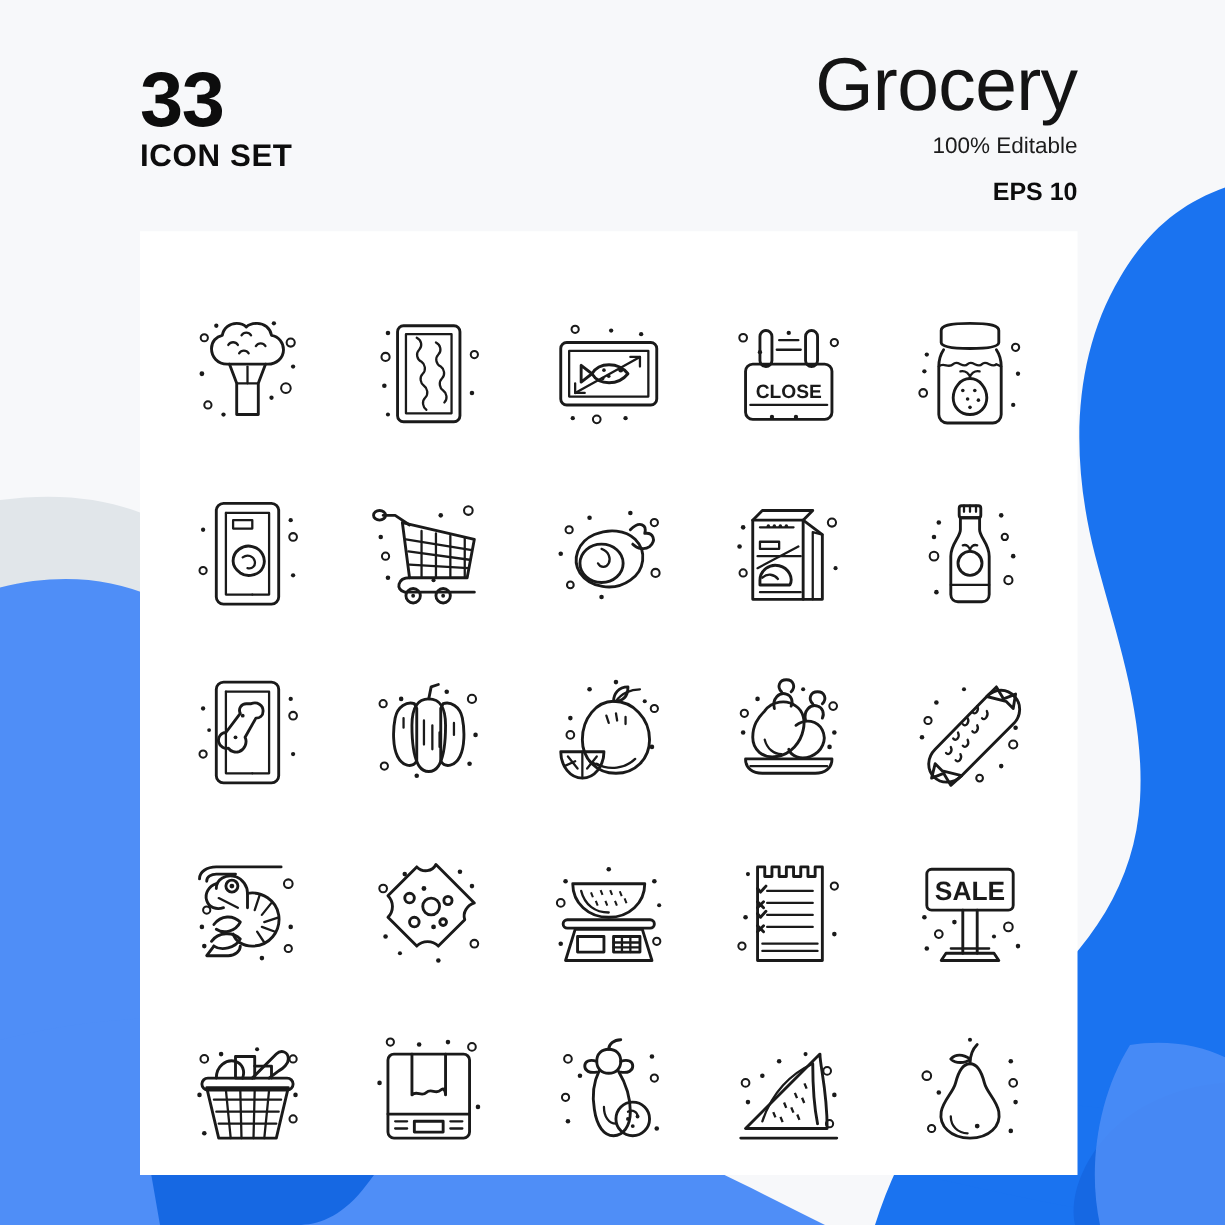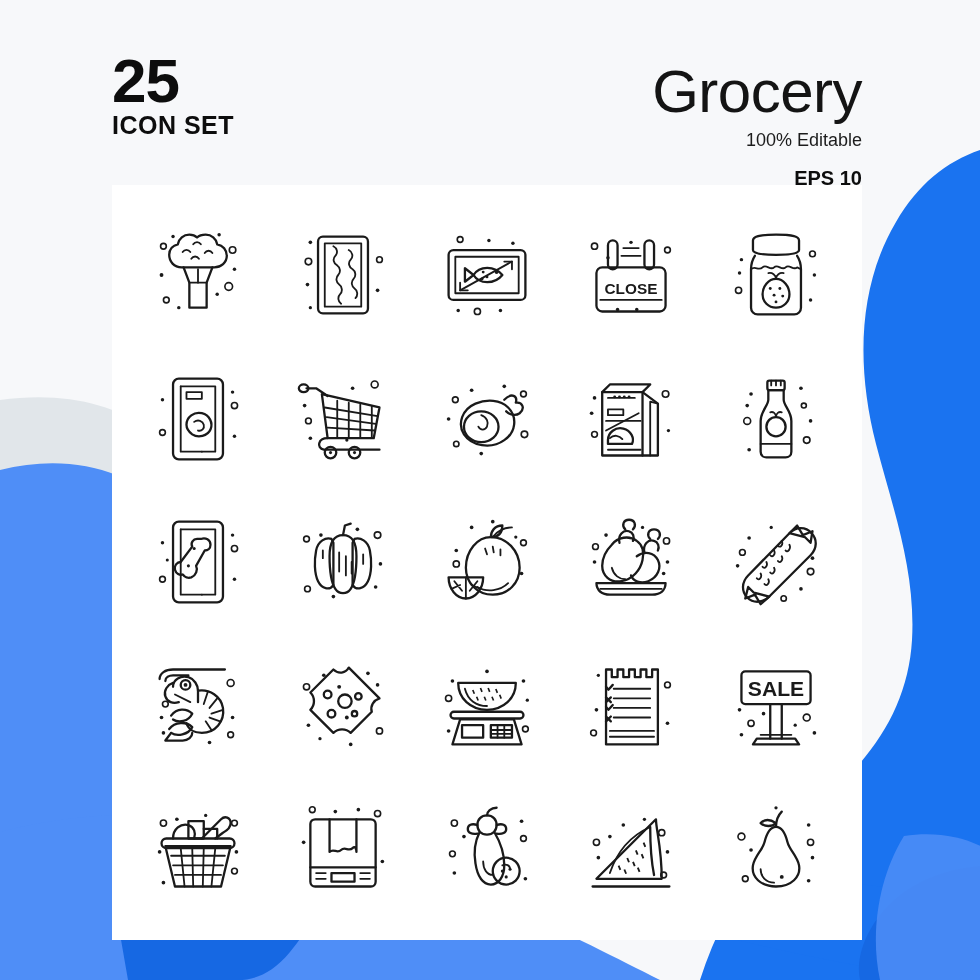--- a/index.html
+++ b/index.html
@@ -23,40 +23,39 @@
     letter-spacing:-1px;
   }
   .icon-set-label{
     margin-top:0;
     font-size:25px;font-weight:bold;color:#0d0d0d;letter-spacing:0.5px;
   }
   .hdr-right{position:absolute;right:118px;top:38px;text-align:right;}
   .brand-title{
     font-size:60px;line-height:1.0;color:#141414;font-weight:normal;
     letter-spacing:-0.5px;
-    margin-top:24px;
   }
   .brand-sub1{font-size:18px;color:#1c1c1c;margin-top:8px;}
   .brand-sub2{font-size:20px;color:#0d0d0d;font-weight:bold;margin-top:16px;}
 
   
   .card{
     position:absolute;left:112px;top:185px;width:750px;height:755px;
     background:#ffffff;
   }
   .grid{
     position:absolute;left:0;top:0;width:750px;height:755px;
     display:grid;
     grid-template-columns:repeat(5,1fr);
     grid-template-rows:repeat(5,1fr);
     padding:18px 14px 18px 14px;
     box-sizing:border-box;
   }
   .cell{
-    display:flex;align-items:center;justify-content:center;
+    display:flex;align-items:flex-end;justify-content:center;
   }
   .cell svg{display:block;width:96px;height:96px;}
   .ln{fill:none;stroke:#1a1a1a;stroke-width:2.4;stroke-linecap:round;stroke-linejoin:round;}
   .ln-thin{fill:none;stroke:#1a1a1a;stroke-width:1.9;stroke-linecap:round;stroke-linejoin:round;}
   .dotf{fill:#1a1a1a;stroke:none;}
   .doto{fill:none;stroke:#1a1a1a;stroke-width:1.7;}
   .glyph{font-family:"Liberation Sans", sans-serif;font-weight:bold;fill:#1a1a1a;stroke:none;}
 </style>
 </head>
 <body>
@@ -76,21 +75,21 @@
       <path d="M240,940 C380,898 560,898 720,936 C846,966 930,980 980,980 L980,902 C900,886 820,878 740,880 C560,884 400,904 240,940 Z" fill="#1a73f0"></path>
 
       <path d="M120,934 C150,866 202,814 266,790 C300,778 330,776 356,782 C352,846 328,906 290,952 C272,974 254,980 238,980 L128,980 Z" fill="#1668e3"></path>
       <path d="M1010,866 C960,862 912,878 884,910 C862,936 856,962 860,980 L1010,980 Z" fill="#1668e3"></path>
       <path d="M904,836 C944,830 980,840 1004,862 L1004,980 L880,980 C870,934 878,878 904,836 Z" fill="#4f8ef7" opacity="0.85"></path>
     </svg>
   </div>
 
   <div class="header">
     <div class="hdr-left">
-      <div class="big-count">25</div>
+      <div class="big-count">33</div>
       <div class="icon-set-label">ICON SET</div>
     </div>
     <div class="hdr-right">
       <div class="brand-title">Grocery</div>
       <div class="brand-sub1">100% Editable</div>
       <div class="brand-sub2">EPS 10</div>
     </div>
   </div>
 
   <div class="card">

